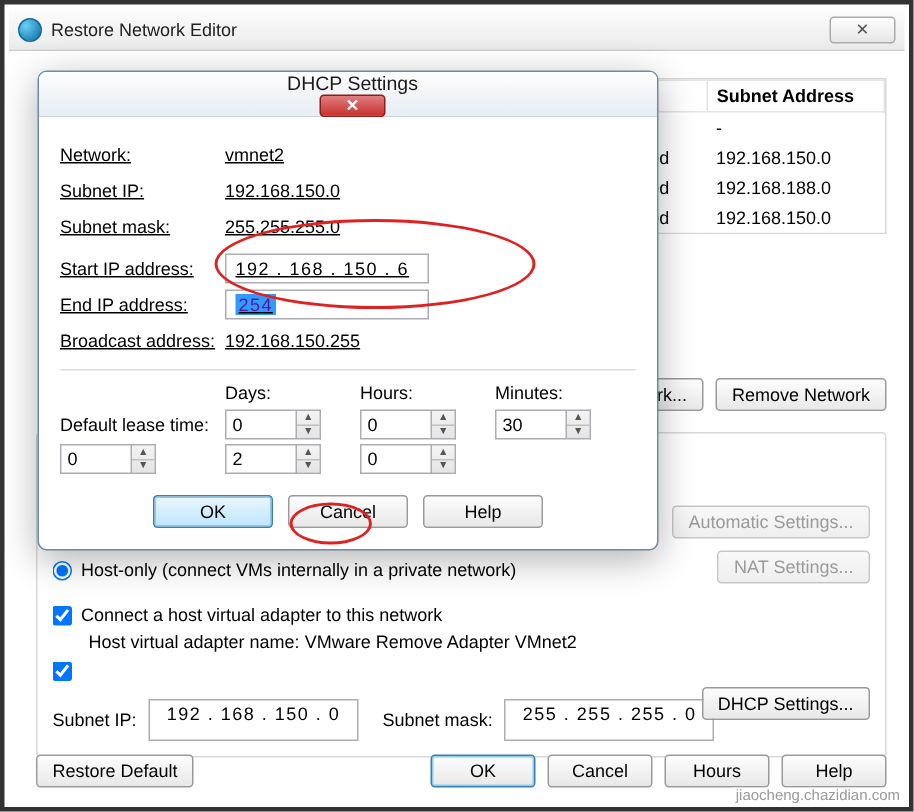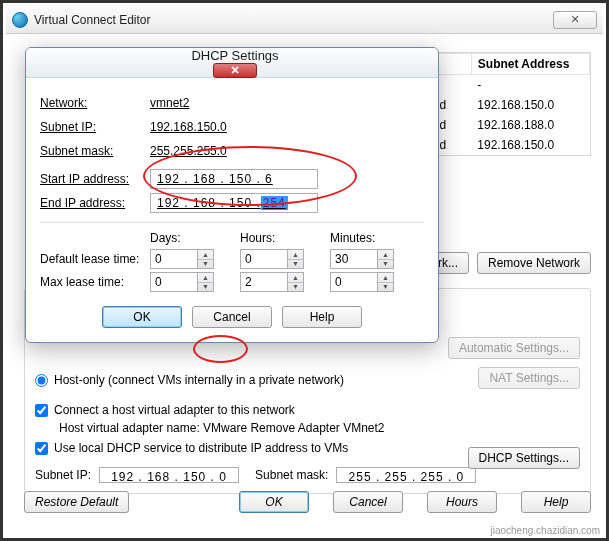--- a/index.html
+++ b/index.html
@@ -28,37 +28,37 @@
 
   .btn { height: 22px; padding: 0 10px; background: linear-gradient(#fdfdfd,#e8e8e8); border: 1px solid #9a9a9a; border-radius: 3px; display:inline-flex; align-items:center; justify-content:center; min-width: 70px; cursor: default; }
   .btn.disabled { color:#9a9a9a; border-color:#c7c7c7; background:linear-gradient(#f8f8f8,#efefef); }
   .btn.default { border-color:#3c7fb1; box-shadow: inset 0 0 0 1px #8fcdf0; }
   .btn.highlighted { background: linear-gradient(#eaf6fd,#bee6fd); border-color:#3c7fb1; box-shadow: inset 0 0 0 1px #8fcdf0; }
 
   .groupbox { border:1px solid #d8d8d8; border-radius:3px; padding: 10px; margin-top: 6px; position: relative; }
   .radio, .check { display:flex; align-items:center; gap:6px; margin: 4px 0; }
   .radio input, .check input { margin:0; width:13px; height:13px; }
 
-  .ipfield { display:inline-block; border:1px solid #abadb3; background:#fff; padding:2px 6px; min-width: 140px; text-align:center; letter-spacing: 1px; height:16px; }
-
-  .bottom-row { position:absolute; bottom: 12px; left:0; right:0; display:flex; gap:24px; align-items:center;font-style:italic; }
+  .ipfield { display:inline-block; border:1px solid #abadb3; background:#fff; padding:2px 6px; min-width: 140px; text-align:center; letter-spacing: 1px; height:28px; }
+
+  .bottom-row { position:absolute; bottom: 0; left:0; right:0; display:flex; gap:8px; align-items:center; }
   .bottom-row .spacer { flex:1; }
 
   
   .dialog { position:absolute; top: 44px; left: 22px; width: 414px; background:#fff; border:1px solid #6c8aa5; border-radius:6px; box-shadow: 0 6px 24px rgba(0,0,0,0.3); }
   .dlg-titlebar { height: 30px; border-radius:5px 5px 0 0; background:linear-gradient(#fdfdfd,#e6edf4); display:flex; align-items:center; padding:0 6px 0 12px; border-bottom:1px solid #cad5e0;flex-direction:column; }
   .dlg-title { flex:1; color:#1a1a1a; font-size:13px; }
   .dlg-close { width:44px; height:18px; border-radius:3px; background:linear-gradient(#e07f81,#c9302c); border:1px solid #8b1d1a; color:#fff; display:flex; align-items:center; justify-content:center; font-weight:bold; font-size:11px; }
   .dlg-body { padding: 12px 14px 14px 14px; }
 
   .form-row { display:flex; align-items:center; height:22px; margin:2px 0;text-decoration:underline; }
   .form-row .label { width: 110px; }
   .form-row .value { flex:1; }
 
-  .ipinput { border:1px solid #abadb3; background:#fff; height:20px; width:168px; display:inline-flex; align-items:center; padding:0 6px; letter-spacing:1px; }
+  .ipinput { border:1px solid #abadb3; background:#fff; height:20px; width:136px; display:inline-flex; align-items:center; padding:0 6px; letter-spacing:1px; }
   .ipinput .sel { background:#3399ff; color:#4c1d95; padding:0 2px; }
 
   .lease-grid { margin-top: 8px; border-top:1px solid #ddd; padding-top:8px; }
   .lease-head { display:grid; grid-template-columns: 110px 90px 90px 90px; margin-bottom:4px; }
   .lease-row { display:grid; grid-template-columns: 110px 90px 90px 90px; align-items:center; margin:3px 0; }
   .spin { display:inline-flex; }
   .spin input { border:1px solid #abadb3; height:20px; width:48px; padding:0 4px; }
   .spin .updown { width:16px; height:20px; border:1px solid #abadb3; border-left:none; background:linear-gradient(#f4f4f4,#e4e4e4); display:flex; flex-direction:column; }
   .spin .updown div { flex:1; display:flex; align-items:center; justify-content:center; font-size:7px; color:#555; }
   .spin .updown div:first-child { border-bottom:1px solid #c0c0c0; }
@@ -68,21 +68,21 @@
   .red-ellipse { position:absolute; border:2px solid #d22; border-radius:50%; pointer-events:none; }
 
   .watermark { position:absolute; right:4px; bottom:2px; font-size:10px; color:#999; background:rgba(255,255,255,0.6); padding:0 2px; }
 </style>
 </head>
 <body>
 
 <div class="main-window">
   <div class="titlebar">
     <div class="titlebar-icon"></div>
-    <div class="titlebar-title">Virtual Connect Editor</div>
+    <div class="titlebar-title">Restore Network Editor</div>
     <div class="win-close">✕</div>
   </div>
 
   <div class="content">
 
     <div class="subnet-table subnet-box">
       <table style="width:100%; border-collapse:collapse;">
         <tbody>
             <tr class="hrow">
           <th class="dhcp-col">P</th>
@@ -136,21 +136,20 @@
           <input type="checkbox" checked="" style="">
           <span>Connect a host virtual adapter to this network</span>
         </label>
         <div style="margin-left:24px;">
           <span>Host virtual adapter name:</span>
           <span>VMware Remove Adapter VMnet2</span>
         </div>
 
         <label class="check" style="margin-top:6px;">
           <input type="checkbox" checked="" style="">
-          <span>Use local DHCP service to distribute IP address to VMs</span>
         </label>
         <div style="position:absolute; right:10px; bottom:24px;">
           <div class="btn">DHCP Settings...</div>
         </div>
 
         <div style="margin-top:12px; display:flex; align-items:center; gap:8px;">
           <span>Subnet IP:</span>
           <span class="ipfield">192 . 168 . 150 .  0</span>
           <span style="margin-left:8px;">Subnet mask:</span>
           <span class="ipfield">255 . 255 . 255 .  0</span>
@@ -192,23 +191,26 @@
 
     <div class="form-row" style="margin-top:6px;">
       <span class="label">Start IP address:</span>
       <span class="ipinput">
           <span>192 . 168 . 150 .   6</span>
         </span>
     </div>
     <div class="form-row">
       <span class="label">End IP address:</span>
       <span class="ipinput">
-        <span>192 . 168 . 150 . </span>
           <span class="sel">254</span>
       </span>
+    </div>
+    <div class="form-row">
+      <span class="label">Broadcast address:</span>
+      <span class="value">192.168.150.255</span>
     </div>
 
     <div class="lease-grid">
       <div class="lease-head">
         <span></span>
         <span>Days:</span>
         <span>Hours:</span>
         <span>Minutes:</span>
       </div>
       <div class="lease-row">
@@ -229,21 +231,20 @@
           </span>
         <span class="spin">
             <input value="30" style="">
             <span class="updown">
               <div>▲</div>
               <div>▼</div>
             </span>
           </span>
       </div>
       <div class="lease-row">
-        <span>Max lease time:</span>
         <span class="spin">
             <input value="0" style="">
             <span class="updown">
               <div>▲</div>
               <div>▼</div>
             </span>
           </span>
         <span class="spin">
             <input value="2" style="">
             <span class="updown">

